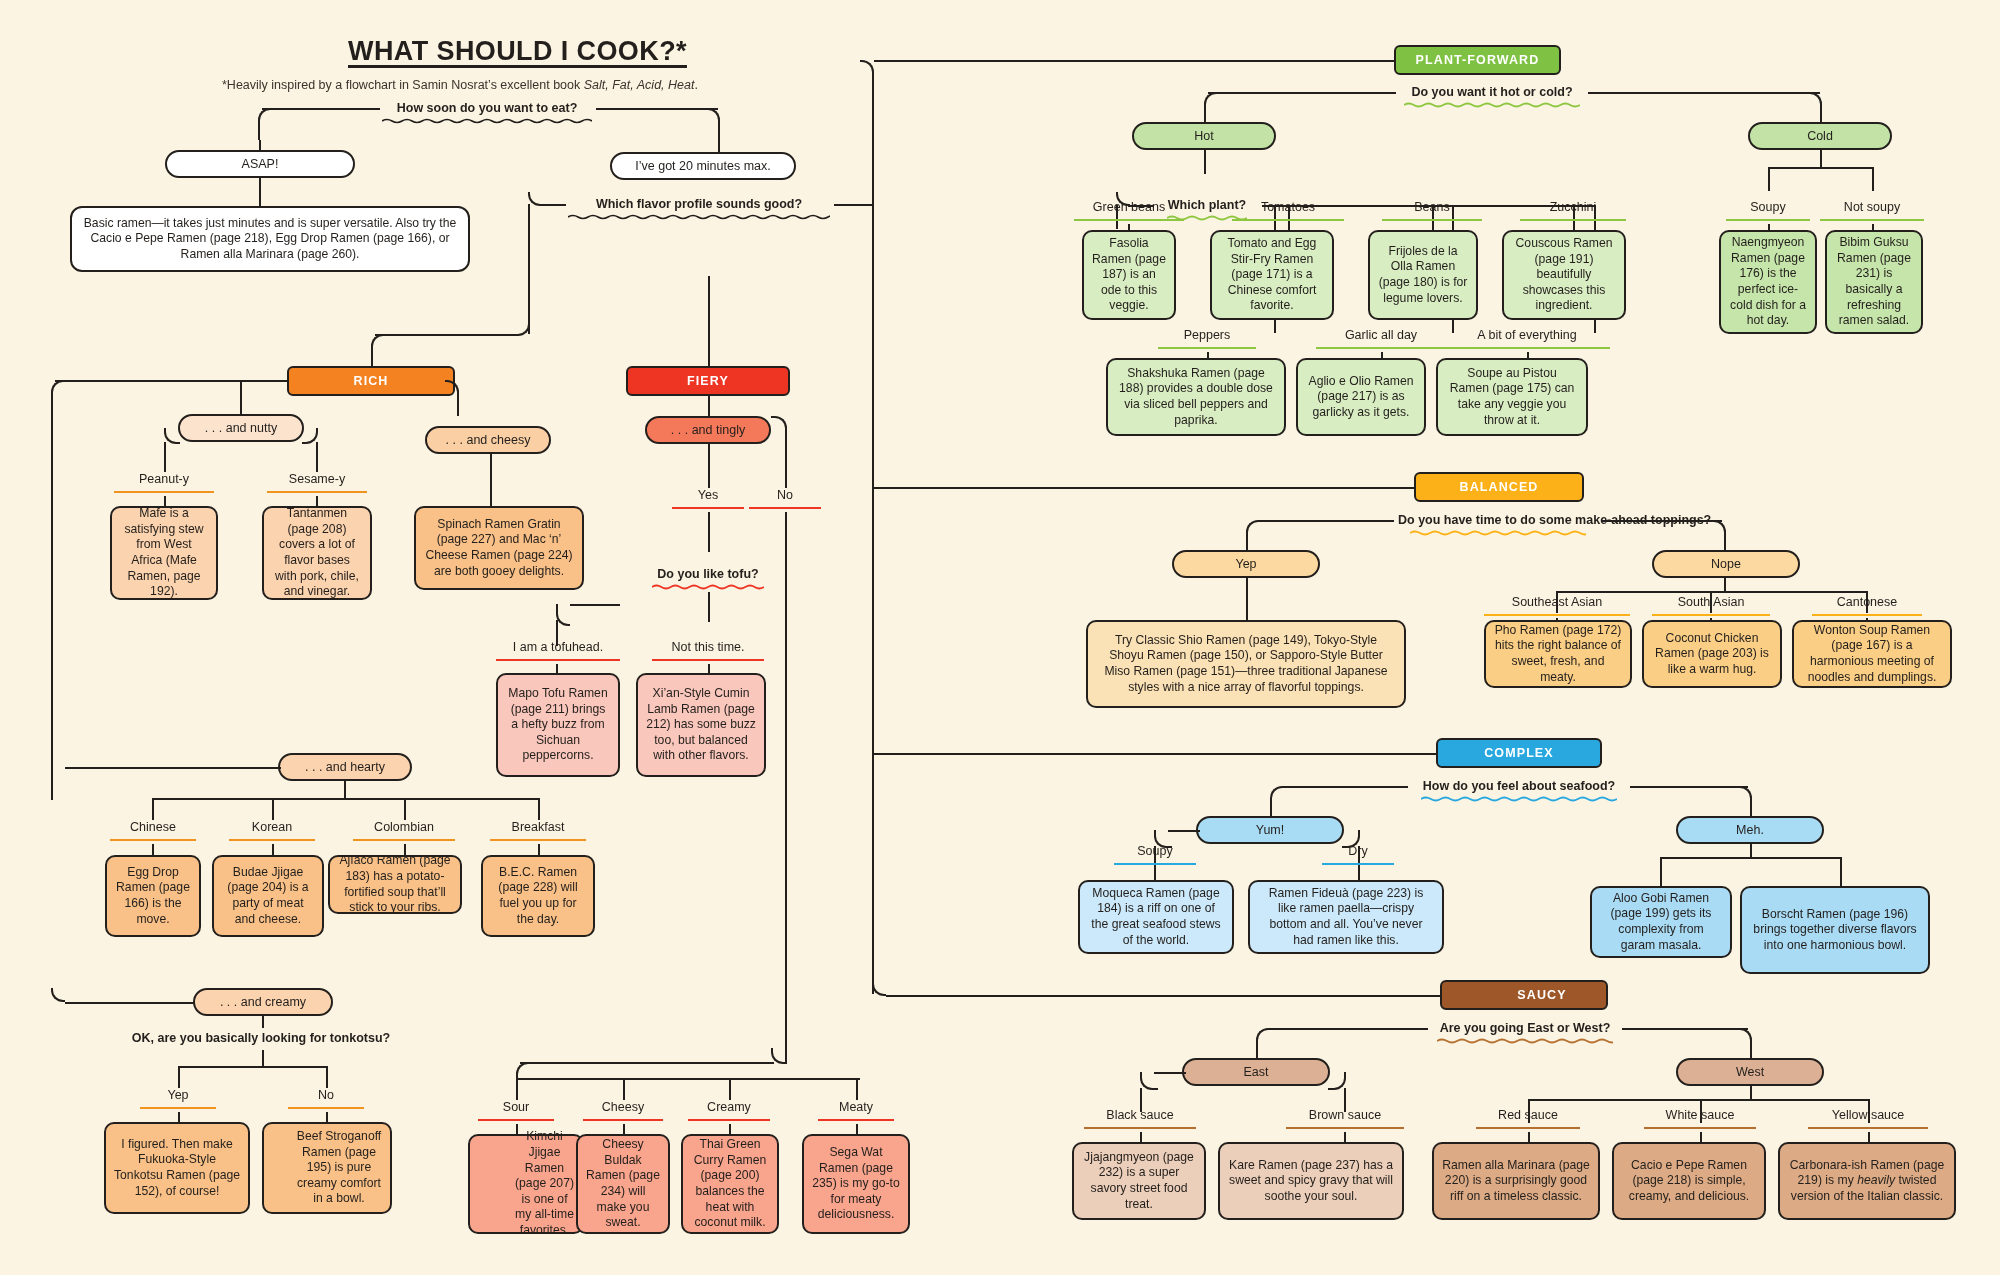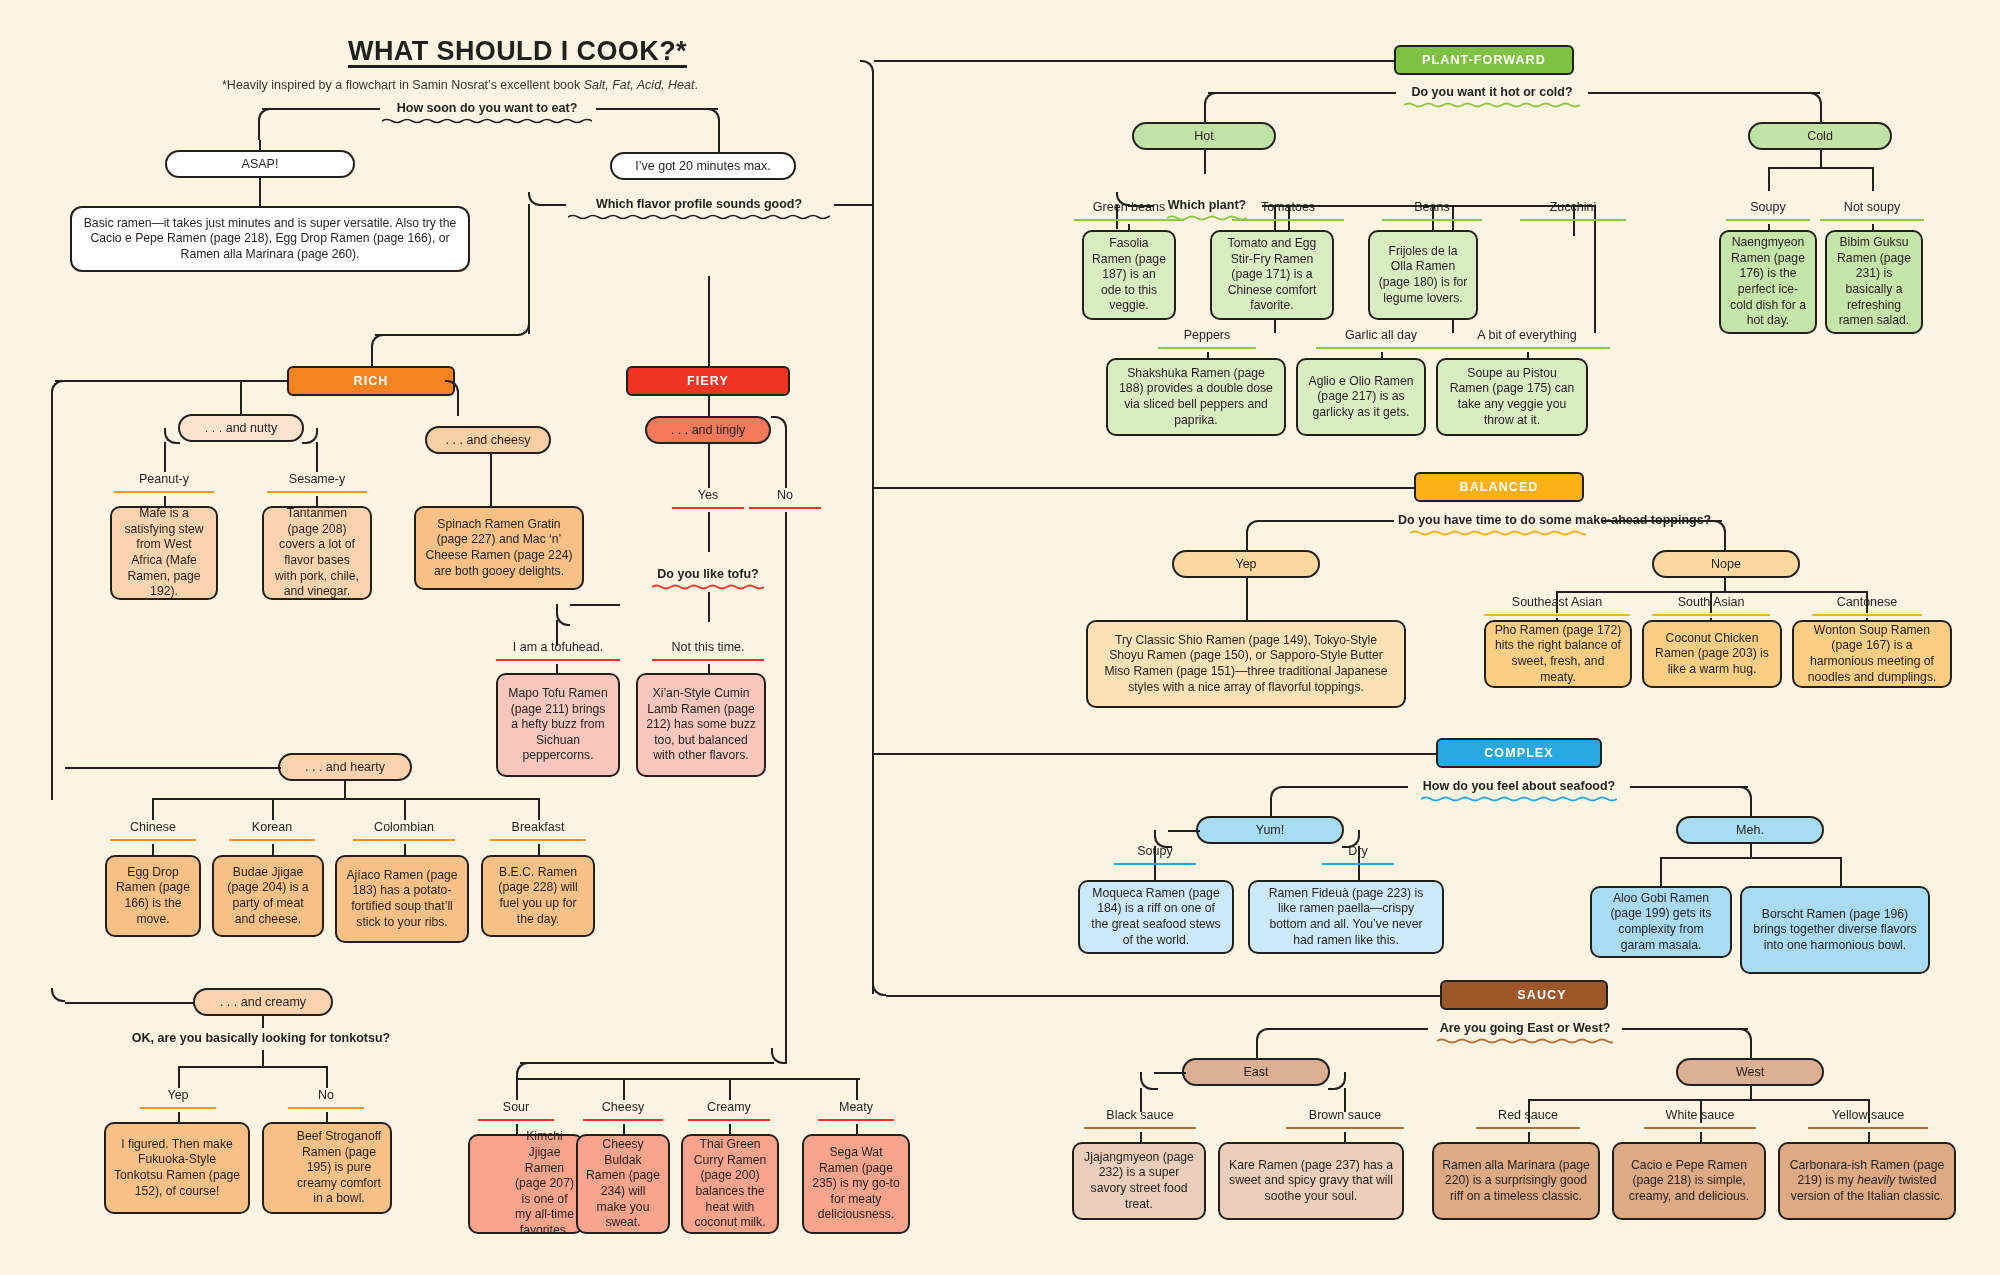--- a/index.html
+++ b/index.html
@@ -234,21 +234,21 @@
   <div class="ln lnv" style="left:272px; top:844px; height:12px;"></div>
   <div class="ln lnv" style="left:404px; top:844px; height:12px;"></div>
   <div class="ln lnv" style="left:538px; top:844px; height:12px;"></div>
 
   <div class="node card c-rich-c2" style="left:105px; top:855px; width:96px; height:82px;">
       <span>Egg Drop Ramen (page 166) is the move.</span>
     </div>
   <div class="node card c-rich-c2" style="left:212px; top:855px; width:112px; height:82px;">
       <span>Budae Jjigae (page 204) is a party of meat and cheese.</span>
     </div>
-  <div class="node card c-rich-c2" style="left:335px; top:855px; width:134px; height:88px;">
+  <div class="node card c-rich-c2" style="left:328px; top:855px; width:134px; height:59px;">
       <span>Ajíaco Ramen (page 183) has a potato-fortified soup that’ll stick to your ribs.</span>
     </div>
   <div class="node card c-rich-c2" style="left:481px; top:855px; width:114px; height:82px;">
       <span>B.E.C. Ramen (page 228) will fuel you up for the day.</span>
     </div>
 
   <div class="node pill c-rich-p2" style="left:193px; top:988px; width:140px; height:28px;">
       <span>. . . and creamy</span>
     </div>
   <div class="ln lnh" style="left:65px; top:1002px; width:130px;"></div>
@@ -342,21 +342,21 @@
   <div class="node card c-fiery-c2" style="left:576px; top:1134px; width:94px; height:100px;">
       <span>Cheesy Buldak Ramen (page 234) will make you sweat.</span>
     </div>
   <div class="node card c-fiery-c2" style="left:681px; top:1134px; width:98px; height:100px;">
       <span>Thai Green Curry Ramen (page 200) balances the heat with coconut milk.</span>
     </div>
   <div class="node card c-fiery-c2" style="left:802px; top:1134px; width:108px; height:100px;">
       <span>Sega Wat Ramen (page 235) is my go-to for meaty deliciousness.</span>
     </div>
 
-  <div class="node cat c-plant-h" style="left:1394px; top:45px; width:180px; height:30px;align-items:center;">
+  <div class="node cat c-plant-h" style="left:1394px; top:45px; width:167px; height:30px;align-items:center;">
       <span>PLANT-FORWARD</span>
     </div>
 
   <div class="node q" style="left:1400px; top:84px; width:184px;">
     <span>Do you want it hot or cold?</span>
     <svg class="squig" viewBox="0 0 180 6" preserveAspectRatio="none" style="width:176px;margin:1px auto 0;">
         <path d="M0 3 q5 -3 10 0 t10 0 t10 0 t10 0 t10 0 t10 0 t10 0 t10 0 t10 0 t10 0 t10 0 t10 0 t10 0 t10 0 t10 0 t10 0 t10 0 t10 0" fill="none" stroke="#8DC63F" stroke-width="1.8"></path>
       </svg>
   </div>
   <div class="ln lnh" style="left:1208px; top:92px; width:188px;"></div>
@@ -402,20 +402,23 @@
 
   <div class="node card c-plant-c" style="left:1082px; top:230px; width:94px; height:90px;">
       <span>Fasolia Ramen (page 187) is an ode to this veggie.</span>
     </div>
   <div class="node card c-plant-c" style="left:1210px; top:230px; width:124px; height:90px;">
       <span>Tomato and Egg Stir-Fry Ramen (page 171) is a Chinese comfort favorite.</span>
     </div>
   <div class="node card c-plant-c" style="left:1368px; top:230px; width:110px; height:90px;">
       <span>Frijoles de la Olla Ramen (page 180) is for legume lovers.</span>
     </div>
+  <div class="node card c-plant-c" style="left:1502px; top:230px; width:124px; height:90px;">
+      <span>Couscous Ramen (page 191) beautifully showcases this ingredient.</span>
+    </div>
 
   <div class="node blabel u-green" style="left:1158px; top:328px; width:98px;"><span>Peppers</span></div>
   <div class="node blabel u-green" style="left:1316px; top:328px; width:130px;"><span>Garlic all day</span></div>
   <div class="node blabel u-green" style="left:1444px; top:328px; width:166px;"><span>A bit of everything</span></div>
   <div class="ln lnv" style="left:1207px; top:352px; height:12px;"></div>
   <div class="ln lnv" style="left:1381px; top:352px; height:12px;"></div>
   <div class="ln lnv" style="left:1527px; top:352px; height:12px;"></div>
 
   <div class="node card c-plant-c" style="left:1106px; top:358px; width:180px; height:78px;">
       <span>Shakshuka Ramen (page 188) provides a double dose via sliced bell peppers and paprika.</span>

